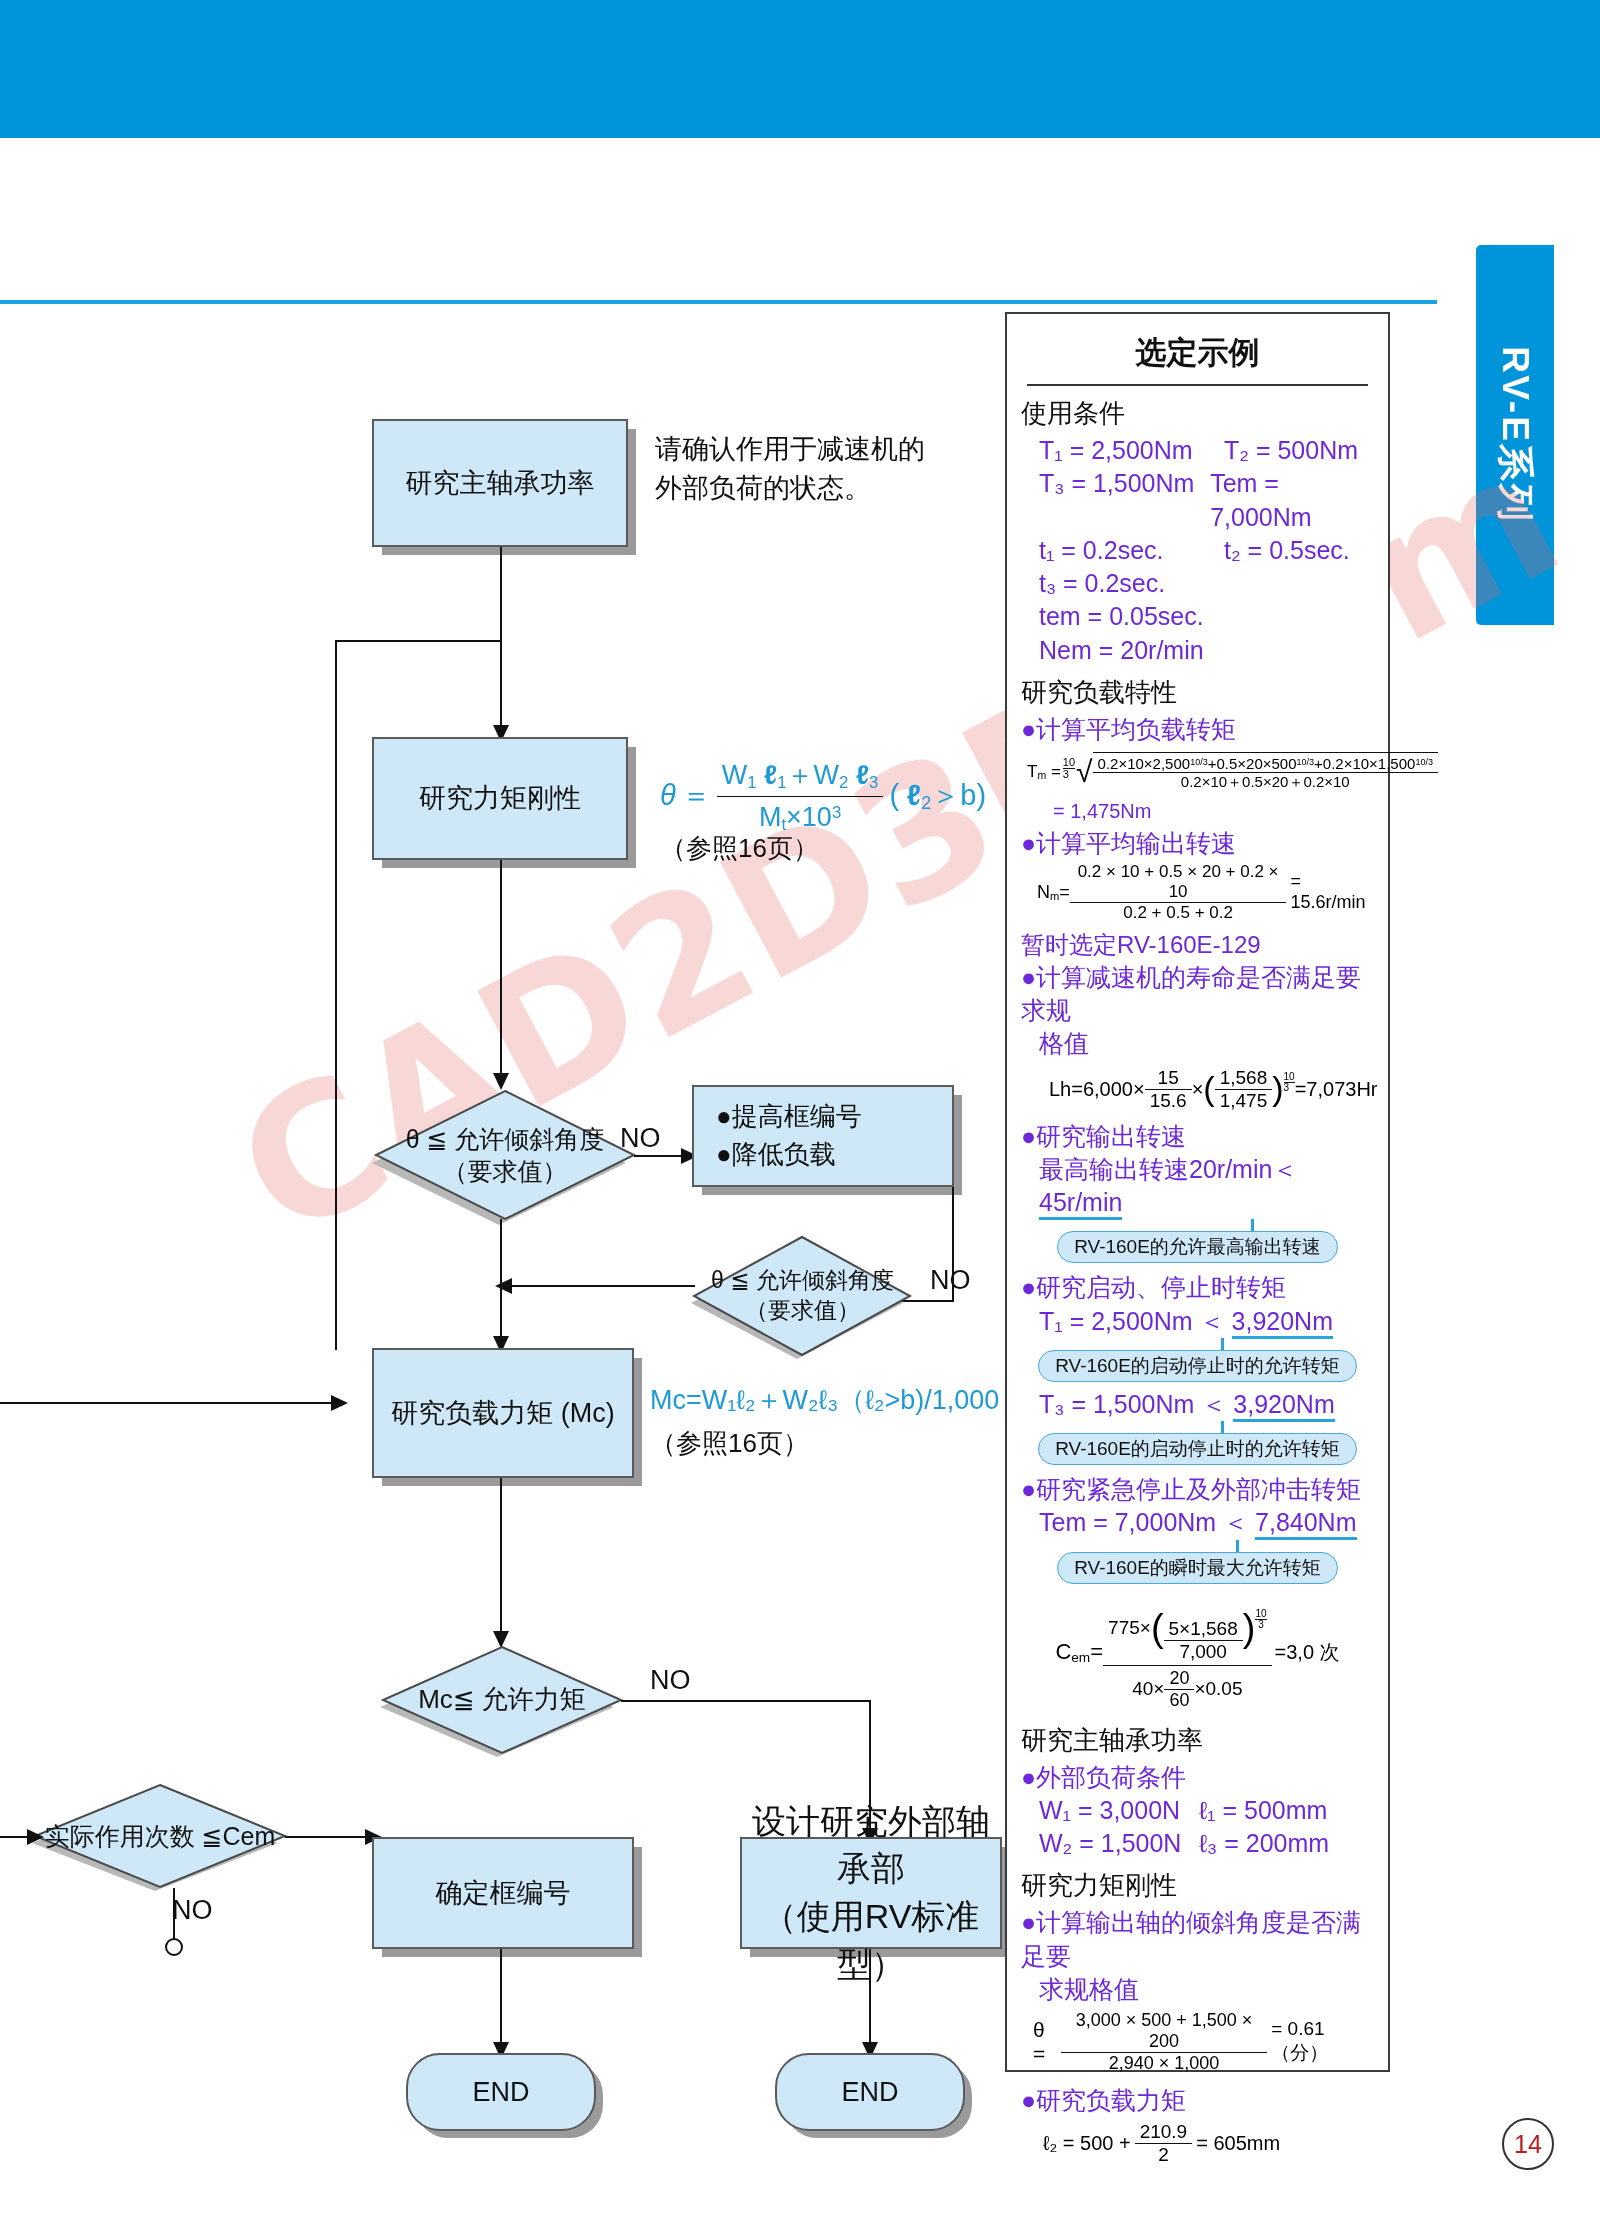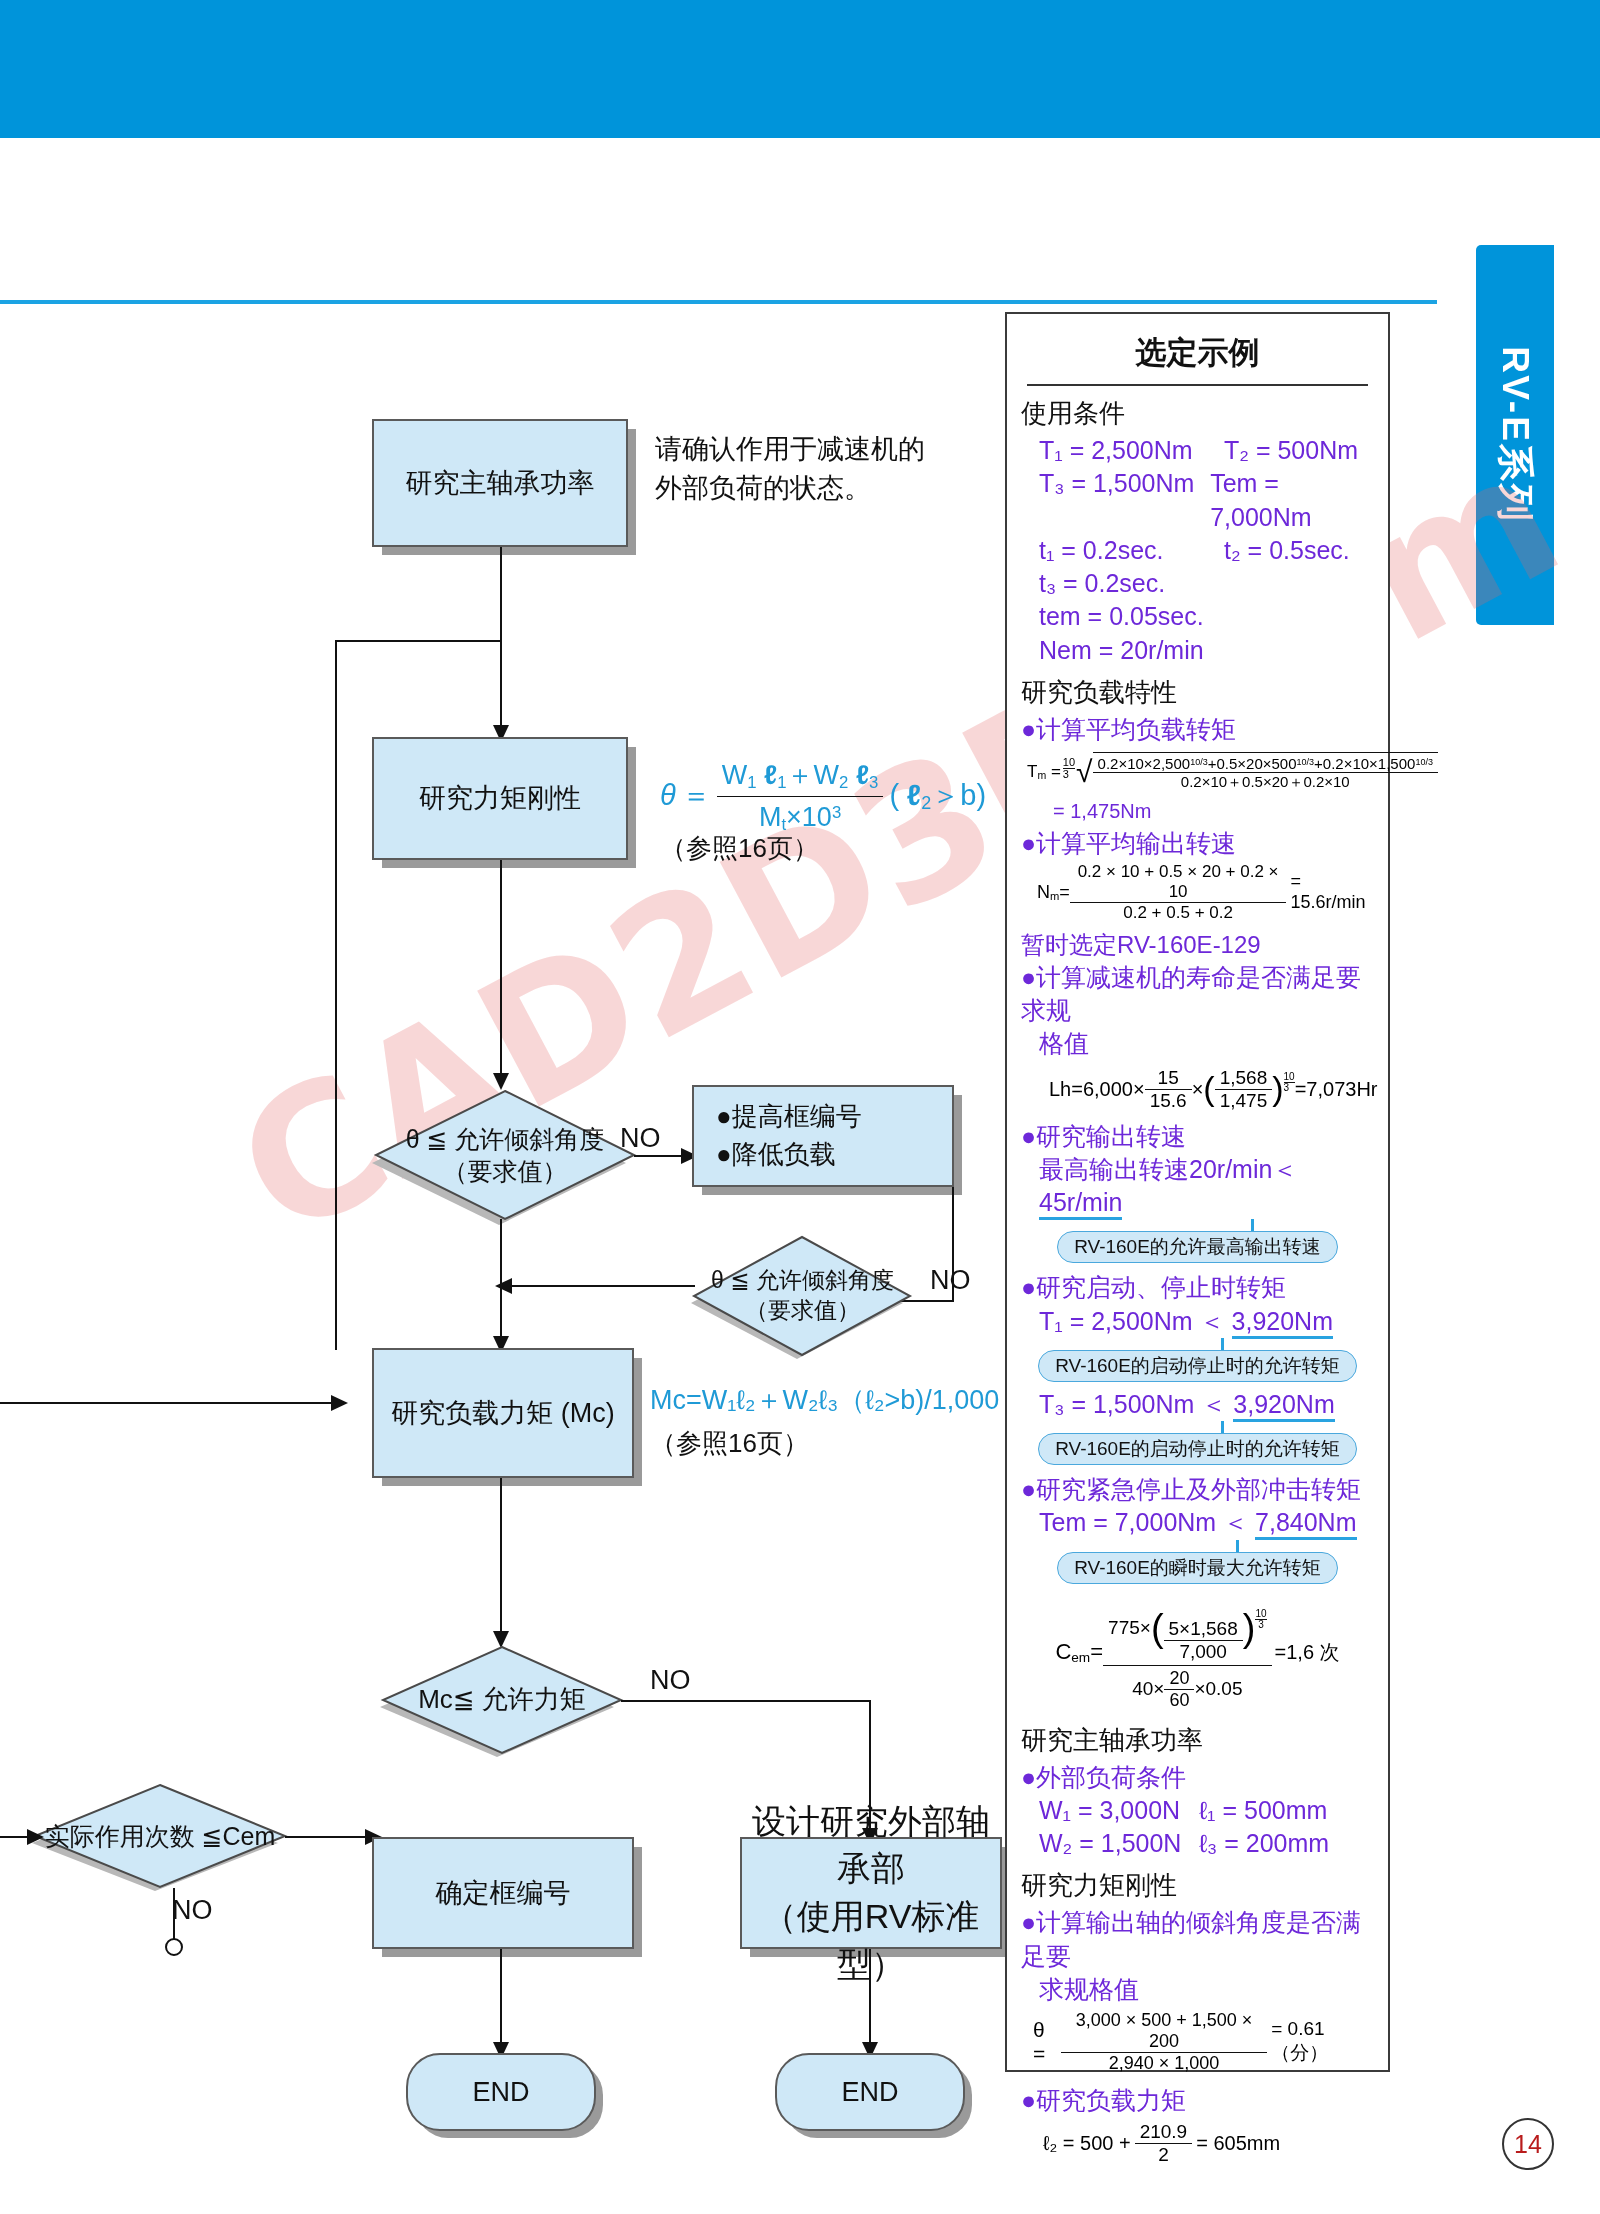--- a/index.html
+++ b/index.html
@@ -438,21 +438,21 @@
       </span>
       <span class="de" style="display:flex; align-items:center; justify-content:center; padding-top:2px;">
         <span>40×</span>
         <span class="frac" style="font-size:18px;">
           <span class="nu">20</span>
           <span class="de">60</span>
         </span>
         <span>×0.05</span>
       </span>
     </span>
-    <span style="margin-left:3px;">=1,6 次</span>
+    <span style="margin-left:3px;">=3,0 次</span>
   </div>
 
   <div class="sec-h">研究主轴承功率</div>
   <div class="bl">●外部负荷条件</div>
   <div class="ind" style="margin-bottom:8px;">
     <div class="bl" style="display:flex;">
         <span style="width:160px;">W₁ = 3,000N</span>
         <span>ℓ₁ = 500mm</span>
       </div>
     <div class="bl" style="display:flex;">

